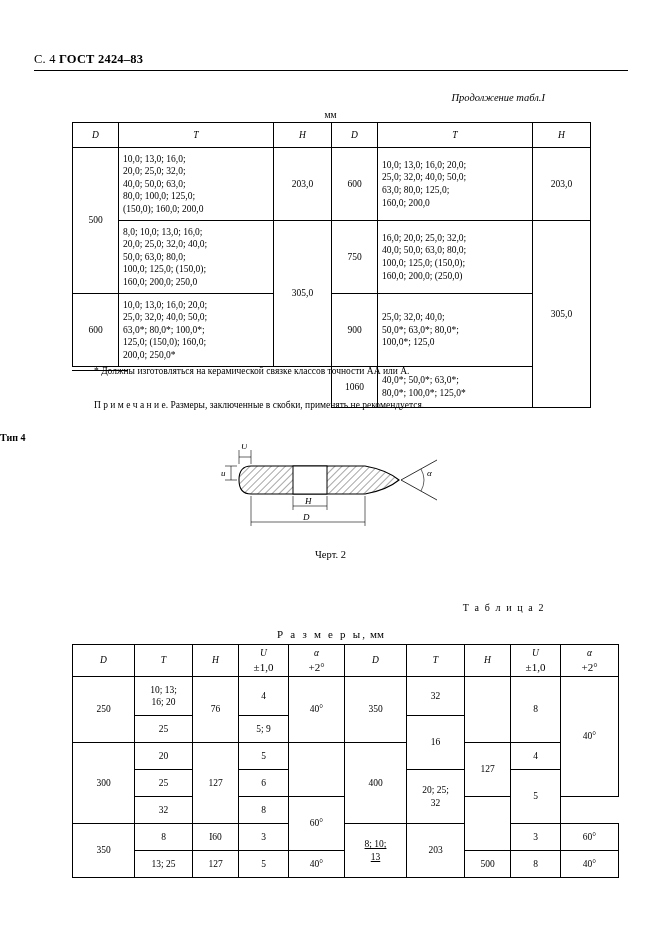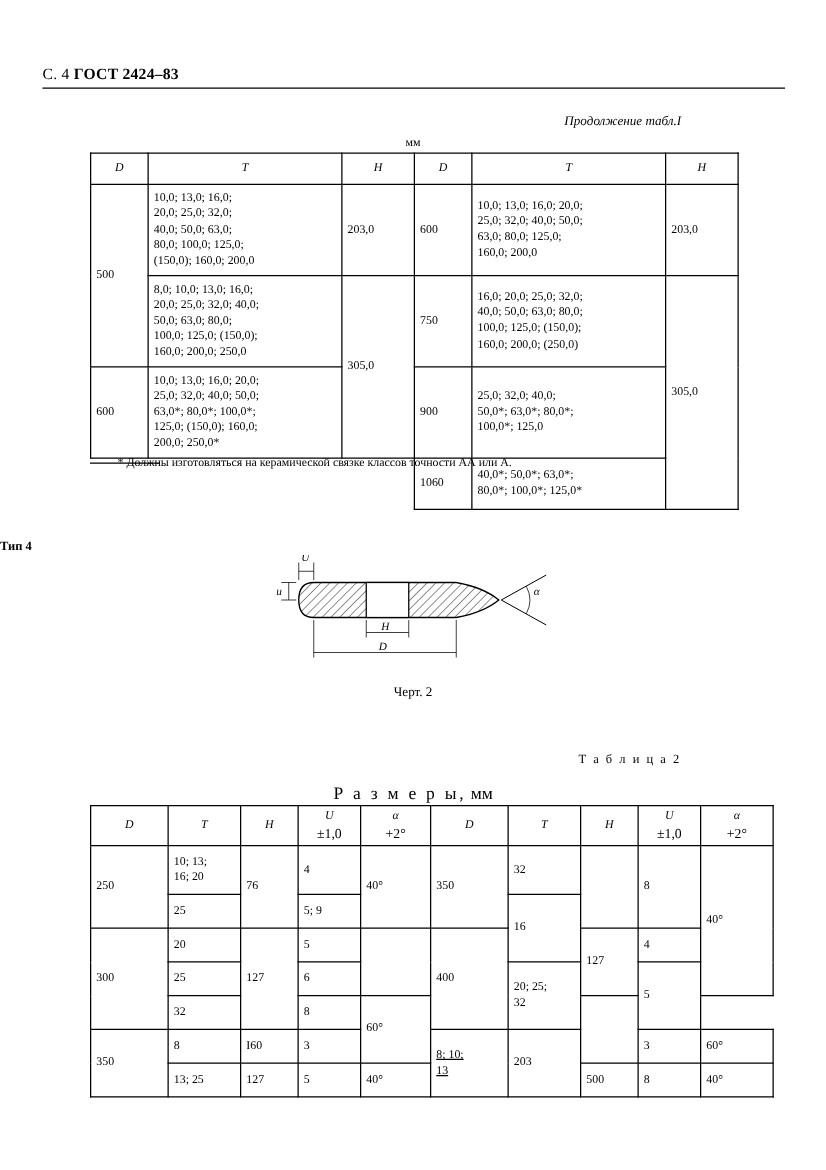--- a/index.html
+++ b/index.html
@@ -74,21 +74,21 @@
     position: absolute;
     left: 72px;
     top: 122px;
     width: 518px;
   }
   .hdr {
     text-align: center;
     font-style: italic;
     height: 20px;
   }
-  .ctr { }
+  .ctr { text-align: center; }
   .lft { text-align: left; }
   .note {
     position: absolute;
     font-size: 9.5px;
     line-height: 1.5;
   }
   .note-rule {
     position: absolute;
     left: 72px;
     top: 370px;
@@ -125,21 +125,21 @@
     top: 602px;
     font-size: 10px;
     letter-spacing: 1.6px;
   }
   .razm {
     position: absolute;
     left: 0;
     top: 628px;
     width: 661px;
     text-align: center;
-    font-size: 14px;
+    font-size: 11px;
   }
   .razm .sp2 { letter-spacing: 2.2px; }
   .t2 {
     position: absolute;
     left: 72px;
     top: 644px;
     width: 546px;
   }
   .t2 td {
     height: 22px;
@@ -236,20 +236,24 @@
       <td class="ctr" style="border:none;"></td>
       <td class="ctr">1060</td>
       <td class="lft" style="white-space:pre-line; height:36px;">40,0*; 50,0*; 63,0*;
 80,0*; 100,0*; 125,0*</td>
     </tr>
   </tbody>
     </table>
 
   <div class="note-rule"></div>
   <div class="note note1">* Должны изготовляться на керамической связке классов точности АА или А.</div>
+  <div class="note note2">
+    <span>П р и м е ч а н и е.</span>
+    <span>Размеры, заключенные в скобки, применять не рекомендуется.</span>
+  </div>
 
   <div class="tip4">Тип 4</div>
 
   <div class="fig">
     <svg width="230" height="100" viewBox="0 0 230 100">
       <defs>
         <pattern id="hatch" width="5" height="5" patternTransform="rotate(45)" patternUnits="userSpaceOnUse">
           <line x1="0" y1="0" x2="0" y2="5" stroke="#000" stroke-width="0.7"></line>
         </pattern>
       </defs>

